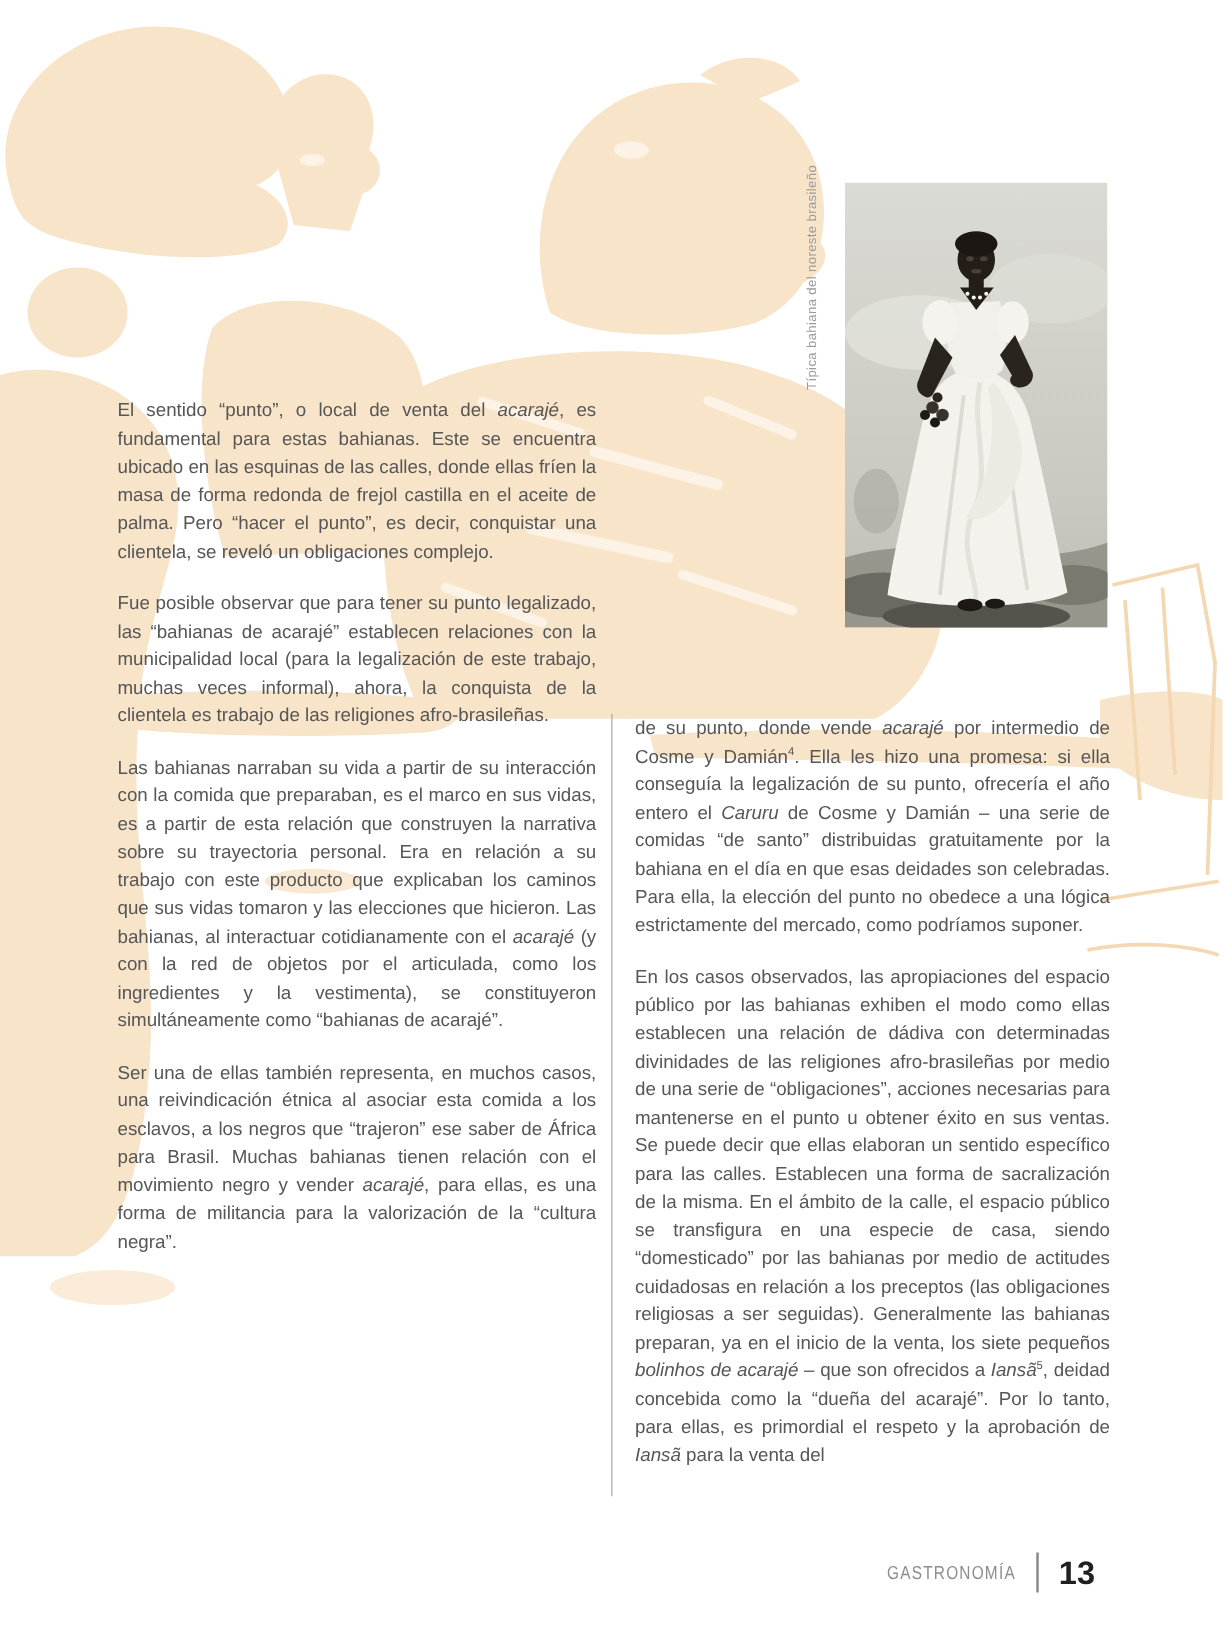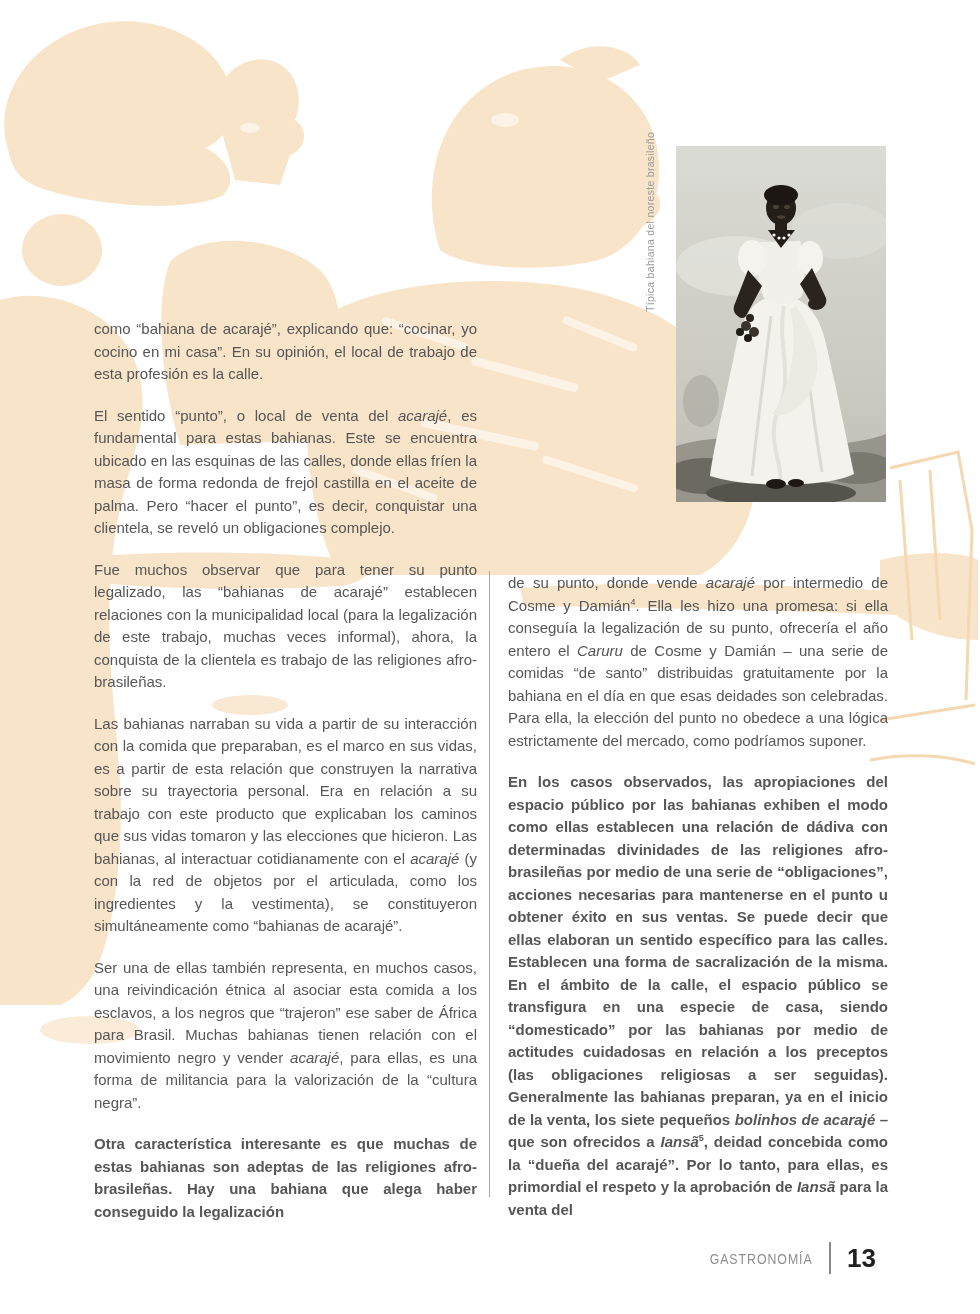--- a/index.html
+++ b/index.html
@@ -5,21 +5,21 @@
   html,body{margin:0;padding:0;background:#ffffff;}
   .page{
     position:relative; width:980px; height:1314px; overflow:hidden;
     background:#ffffff; font-family:"Liberation Sans", sans-serif;
   }
   .bg-deco{position:absolute; left:0; top:0; width:980px; height:1314px; pointer-events:none;}
   .col{position:absolute; color:#565656; font-size:15px; line-height:22.5px; text-align:justify;}
   .col-left{left:94px; top:318px; width:383px;}
   .col-right{left:508px; top:572px; width:380px;}
   .col p{margin:0 0 19px 0;}
-  .col p:last-child{margin-bottom:0;font-weight:bold;}
+  .col p:last-child{margin-bottom:0;}
   .col em{font-style:italic;}
   .col sup{font-size:60%; line-height:0; vertical-align:super;}
   .divider{position:absolute; left:489px; top:571px; width:1px; height:626px; background:#a9a9a9;}
   .photo{position:absolute; left:676px; top:146px; width:210px; height:356px;}
   .photo svg{display:block;}
   .photo-caption{
     position:absolute; left:644px; top:142px; height:170px;
     writing-mode:vertical-rl; transform:rotate(180deg);
     font-size:10.5px; letter-spacing:0.3px; color:#9b9b9b; white-space:nowrap;
   }
@@ -133,26 +133,24 @@
       <circle cx="64" cy="186" r="4" fill="#1f1a15"></circle>
       <circle cx="72" cy="192" r="4" fill="#1f1a15"></circle>
 
       <path d="M120,160 C140,190 150,220 132,250 C120,268 104,272 96,268 C112,250 124,200 114,164 Z" fill="#eceae2"></path>
     </svg>
   </div>
 
   <div class="photo-caption">Típica bahiana del noreste brasileño</div>
 
   <div class="col col-left">
-    <p><span>como “bahiana de acarajé”, explicando que: “cocinar, yo cocino en mi casa”. En su opinión, el local de trabajo de esta profesión es la calle.</span></p>
     <p><span>El sentido “punto”, o local de venta del </span><em>acarajé</em><span>, es fundamental para estas bahianas. Este se encuentra ubicado en las esquinas de las calles, donde ellas fríen la masa de forma redonda de frejol castilla en el aceite de palma. Pero “hacer el punto”, es decir, conquistar una clientela, se reveló un obligaciones complejo.</span></p>
-    <p><span>Fue muchos observar que para tener su punto legalizado, las “bahianas de acarajé” establecen relaciones con la municipalidad local (para la legalización de este trabajo, muchas veces informal), ahora, la conquista de la clientela es trabajo de las religiones afro-brasileñas.</span></p>
+    <p><span>Fue posible observar que para tener su punto legalizado, las “bahianas de acarajé” establecen relaciones con la municipalidad local (para la legalización de este trabajo, muchas veces informal), ahora, la conquista de la clientela es trabajo de las religiones afro-brasileñas.</span></p>
     <p><span>Las bahianas narraban su vida a partir de su interacción con la comida que preparaban, es el marco en sus vidas, es a partir de esta relación que construyen la narrativa sobre su trayectoria personal. Era en relación a su trabajo con este producto que explicaban los caminos que sus vidas tomaron y las elecciones que hicieron. Las bahianas, al interactuar cotidianamente con el </span><em>acarajé</em><span> (y con la red de objetos por el articulada, como los ingredientes y la vestimenta), se constituyeron simultáneamente como “bahianas de acarajé”.</span></p>
     <p><span>Ser una de ellas también representa, en muchos casos, una reivindicación étnica al asociar esta comida a los esclavos, a los negros que “trajeron” ese saber de África para Brasil. Muchas bahianas tienen relación con el movimiento negro y vender </span><em>acarajé</em><span>, para ellas, es una forma de militancia para la valorización de la “cultura negra”.</span></p>
-    <p><span>Otra característica interesante es que muchas de estas bahianas son adeptas de las religiones afro-brasileñas. Hay una bahiana que alega haber conseguido la legalización</span></p>
   </div>
 
   <div class="divider"></div>
 
   <div class="col col-right">
     <p><span>de su punto, donde vende </span><em>acarajé</em><span> por intermedio de Cosme y Damián</span><sup>4</sup><span>. Ella les hizo una promesa: si ella conseguía la legalización de su punto, ofrecería el año entero el </span><em>Caruru</em><span> de Cosme y Damián – una serie de comidas “de santo” distribuidas gratuitamente por la bahiana en el día en que esas deidades son celebradas. Para ella, la elección del punto no obedece a una lógica estrictamente del mercado, como podríamos suponer.</span></p>
     <p><span>En los casos observados, las apropiaciones del espacio público por las bahianas exhiben el modo como ellas establecen una relación de dádiva con determinadas divinidades de las religiones afro-brasileñas por medio de una serie de “obligaciones”, acciones necesarias para mantenerse en el punto u obtener éxito en sus ventas. Se puede decir que ellas elaboran un sentido específico para las calles. Establecen una forma de sacralización de la misma. En el ámbito de la calle, el espacio público se transfigura en una especie de casa, siendo “domesticado” por las bahianas por medio de actitudes cuidadosas en relación a los preceptos (las obligaciones religiosas a ser seguidas). Generalmente las bahianas preparan, ya en el inicio de la venta, los siete pequeños </span><em>bolinhos de acarajé</em><span> – que son ofrecidos a </span><em>Iansã</em><sup>5</sup><span>, deidad concebida como la “dueña del acarajé”. Por lo tanto, para ellas, es primordial el respeto y la aprobación de </span><em>Iansã</em><span> para la venta del</span></p>
   </div>
 
   <div class="footer">

